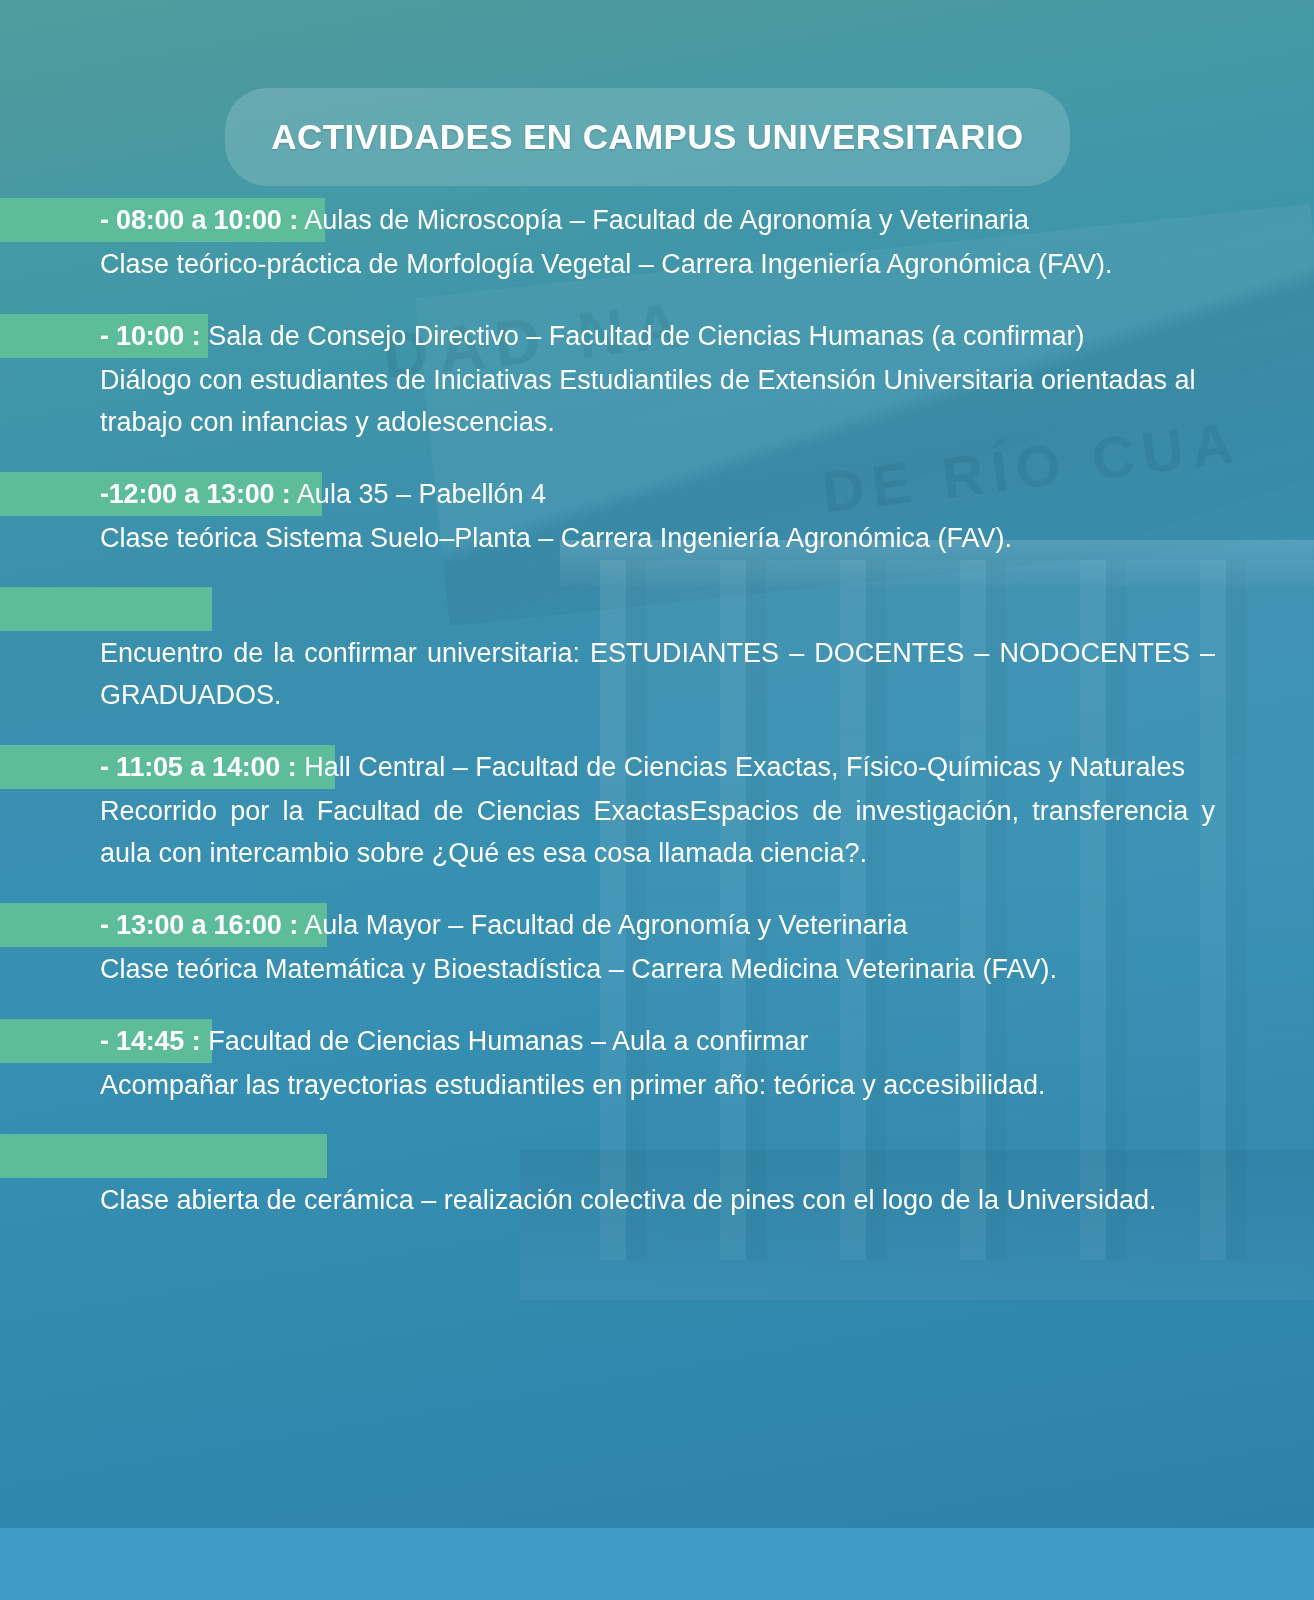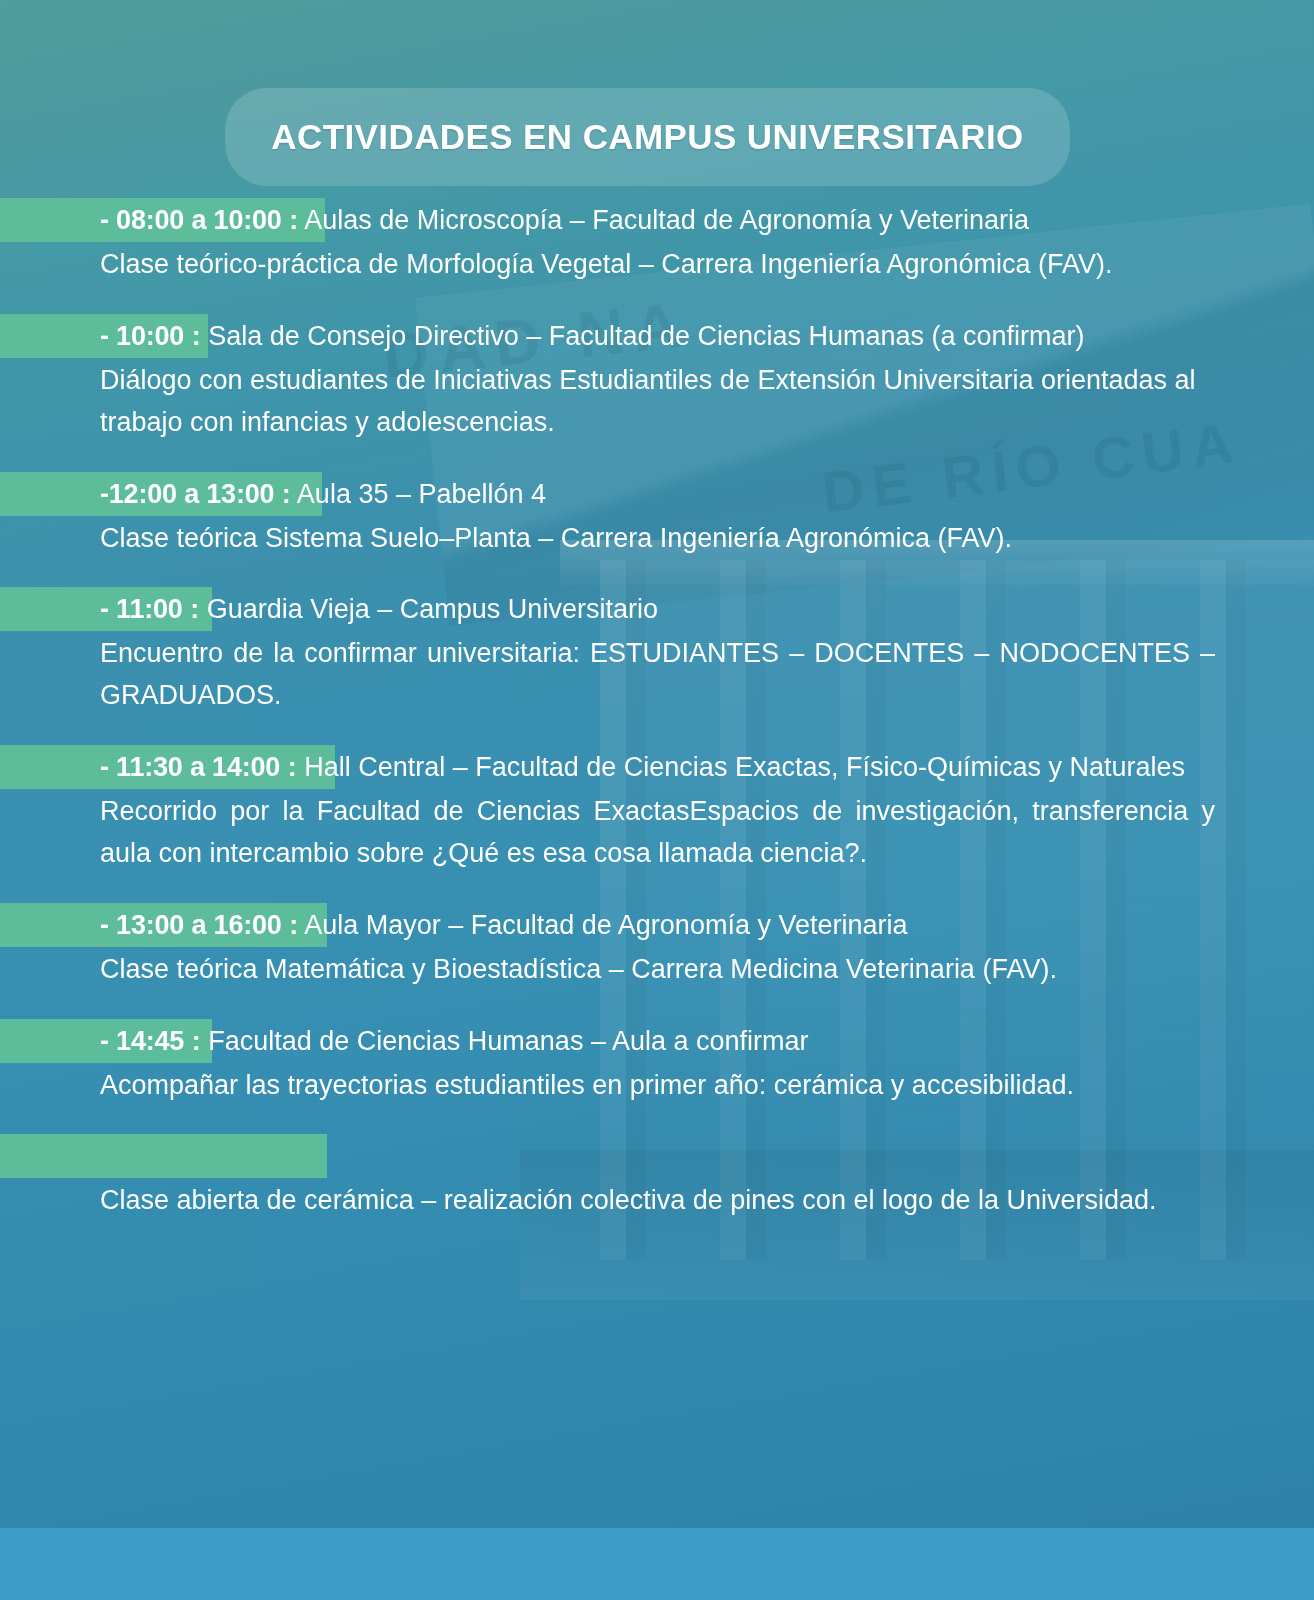--- a/index.html
+++ b/index.html
@@ -212,44 +212,43 @@
       <div class="entry">
         <div class="hl-row">
           <div class="hl-bg" style="width: 322px;"></div>
           <div class="hl-line"><span class="time">-12:00 a 13:00</span> <span class="sep">:</span> <span class="place">Aula 35 – Pabellón 4</span></div>
         </div>
         <div class="desc narrow">Clase teórica Sistema Suelo–Planta – Carrera Ingeniería Agronómica (FAV).</div>
       </div>
       <div class="entry">
         <div class="hl-row">
           <div class="hl-bg" style="width: 212px;"></div>
-          <div class="hl-line"><span class="time">- 11:00</span> <span class="sep">:</span> <span class="place">Guardia Vieja – Campus Universitario</span></div>
         </div>
         <div class="desc">Encuentro de la confirmar universitaria: ESTUDIANTES – DOCENTES – NODOCENTES – GRADUADOS.</div>
       </div>
       <div class="entry">
         <div class="hl-row">
           <div class="hl-bg" style="width: 335px;"></div>
-          <div class="hl-line"><span class="time">- 11:30 a 14:00</span> <span class="sep">:</span> <span class="place">Hall Central – Facultad de Ciencias Exactas, Físico-Químicas y Naturales</span></div>
+          <div class="hl-line"><span class="time">- 11:05 a 14:00</span> <span class="sep">:</span> <span class="place">Hall Central – Facultad de Ciencias Exactas, Físico-Químicas y Naturales</span></div>
         </div>
         <div class="desc">Recorrido por la Facultad de Ciencias ExactasEspacios de investigación, transferencia y aula con intercambio sobre ¿Qué es esa cosa llamada ciencia?.</div>
       </div>
       <div class="entry">
         <div class="hl-row">
           <div class="hl-bg" style="width: 327px;"></div>
           <div class="hl-line"><span class="time">- 13:00 a 16:00</span> <span class="sep">:</span> <span class="place">Aula Mayor – Facultad de Agronomía y Veterinaria</span></div>
         </div>
         <div class="desc narrow">Clase teórica Matemática y Bioestadística – Carrera Medicina Veterinaria (FAV).</div>
       </div>
       <div class="entry">
         <div class="hl-row">
           <div class="hl-bg" style="width: 212px;"></div>
           <div class="hl-line"><span class="time">- 14:45</span> <span class="sep">:</span> <span class="place">Facultad de Ciencias Humanas – Aula a confirmar</span></div>
         </div>
-        <div class="desc narrow">Acompañar las trayectorias estudiantiles en primer año: cerámica y accesibilidad.</div>
+        <div class="desc narrow">Acompañar las trayectorias estudiantiles en primer año: teórica y accesibilidad.</div>
       </div>
       <div class="entry">
         <div class="hl-row">
           <div class="hl-bg" style="width: 327px;"></div>
         </div>
         <div class="desc">Clase abierta de cerámica – realización colectiva de pines con el logo de la Universidad.</div>
       </div>
     </div>
 
   <div class="bottom-band"></div>

